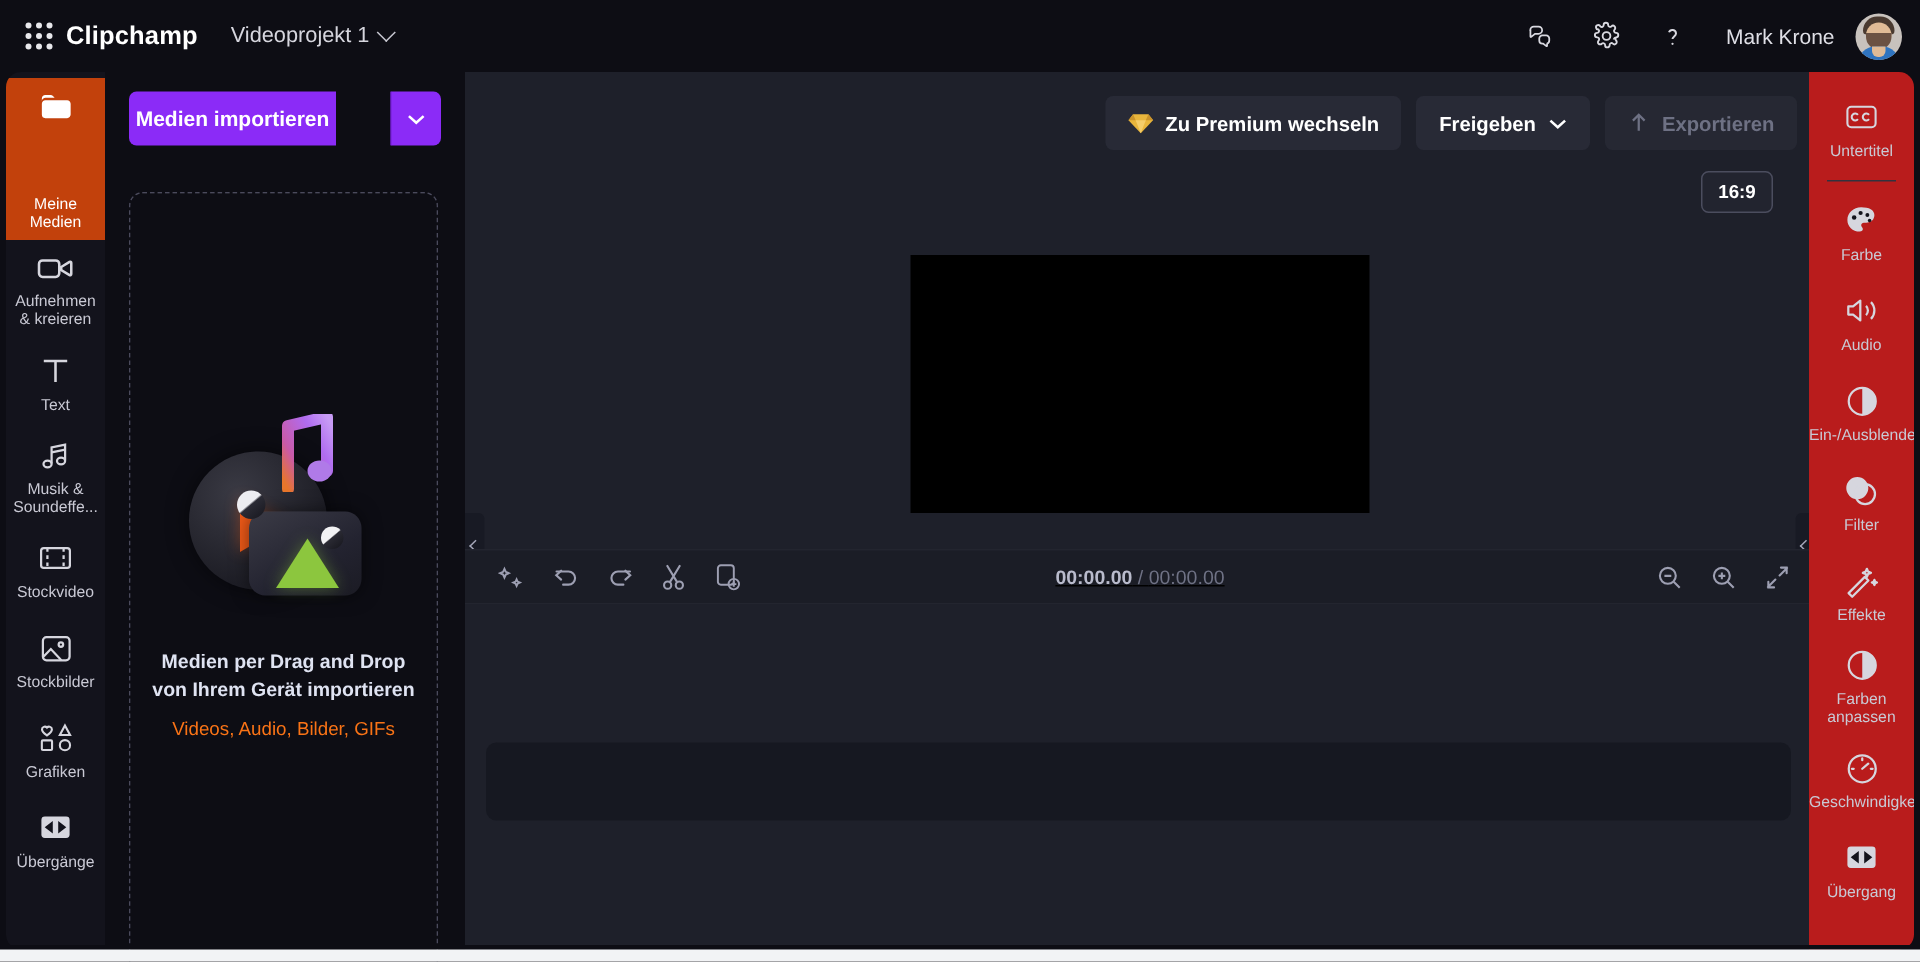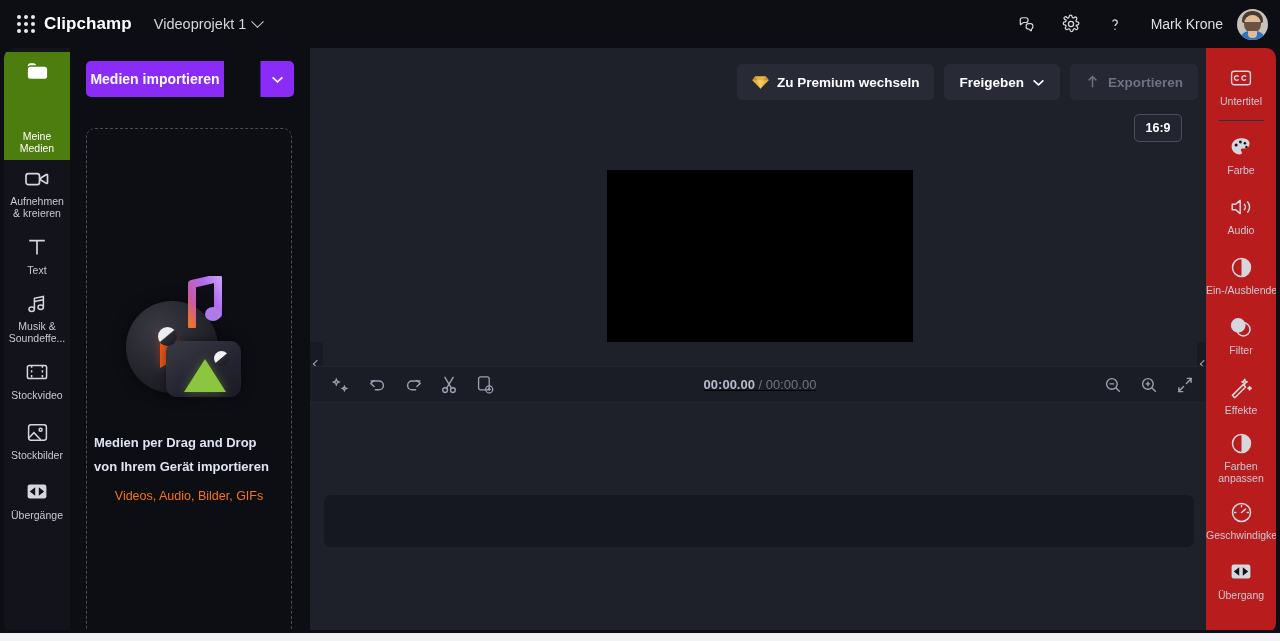--- a/index.html
+++ b/index.html
@@ -82,21 +82,21 @@
     border-radius: 10px 0 0 10px;
     padding-top: 4px;
     overflow: hidden;
   }
   .rail-item {
     width: 66px; min-height: 60px;
     display: flex; flex-direction: column; align-items: center; justify-content: center;
     gap: 5px; cursor: pointer; padding: 7px 2px 6px;
     color: #c9c9d4;
   }
-  .rail-item.active { background: #4d7c0f; color: #ffffff; gap: 48px; }
+  .rail-item.active { background: #c2410c; color: #ffffff; gap: 48px; }
   .rail-label {
     font-size: 10.5px; line-height: 12px; text-align: center;
     max-width: 62px; white-space: pre-line;
   }
   .rail-ic { height: 23px; display: flex; align-items: center; justify-content: center; }
 
   
   #media-panel {
     position: absolute; left: 70px; top: 48px;
     width: 238px; height: 585px;
@@ -168,22 +168,22 @@
     width: 15px; height: 15px; border-radius: 50%;
     background: linear-gradient(140deg, #f2f2f4 0%, #f2f2f4 46%, #2a2a33 50%, #15151c 100%);
   }
   .art-lens {
     position: absolute; left: 44px; top: 58px;
     width: 19px; height: 19px; border-radius: 50%;
     background: linear-gradient(140deg, #ededf1 0%, #ededf1 45%, #2b2b35 50%, #16161d 100%);
   }
   #dz-title {
     margin-top: 12px; width: 190px;
-    text-align: left; color: #dfe3f2;
-    font-size: 13px; font-weight: bold; line-height: 24px;
+    text-align: center; color: #dfe3f2;
+    font-size: 13px; font-weight: bold; line-height: 19px;
   }
   #dz-sub {
     margin-top: 10px; text-align: center;
     color: #f97316; font-size: 12.5px;
   }
 
   
   #editor {
     position: absolute; left: 310px; top: 48px;
     width: 900px; height: 585px;
@@ -416,20 +416,31 @@
       <span class="rail-ic">
         <svg width="23" height="21" viewBox="0 0 23 21" fill="none" stroke="#d6d6de" stroke-width="1.5">
           <rect x="2.6" y="2.8" width="17.8" height="15.4" rx="2.4"></rect>
           <circle cx="14.6" cy="7.7" r="1.5"></circle>
           <path d="M3.1 15.7l4.8-5 7 7.4"></path>
         </svg>
       </span>
       <span class="rail-label">Stockbilder</span>
     </div>
 
+    <div class="rail-item">
+      <span class="rail-ic">
+        <svg width="25" height="22" viewBox="0 0 25 22" fill="none" stroke="#d6d6de" stroke-width="1.4">
+          <path d="M6.3 4.1c-1.2-1.3-3.3-.5-3.3 1.2 0 1.6 2.2 3.2 3.3 4 1.1-.8 3.3-2.4 3.3-4 0-1.7-2.1-2.5-3.3-1.2z"></path>
+          <path d="M18.3 2.7l3.4 6.3h-6.8z"></path>
+          <rect x="2.9" y="12.6" width="6.8" height="6.4" rx=".7"></rect>
+          <circle cx="18.3" cy="15.8" r="3.4"></circle>
+        </svg>
+      </span>
+      <span class="rail-label">Grafiken</span>
+    </div>
 
     <div class="rail-item">
       <span class="rail-ic">
         <svg width="24" height="22" viewBox="0 0 24 22" fill="none">
           <rect x="2.6" y="3.4" width="18.8" height="14.2" rx="2.3" fill="#d6d6de"></rect>
           <path d="M4.8 10.5l5.4-4.2v8.4zM19.2 10.5l-5.4-4.2v8.4z" fill="#13131c"></path>
         </svg>
       </span>
       <span class="rail-label">Übergänge</span>
     </div>

